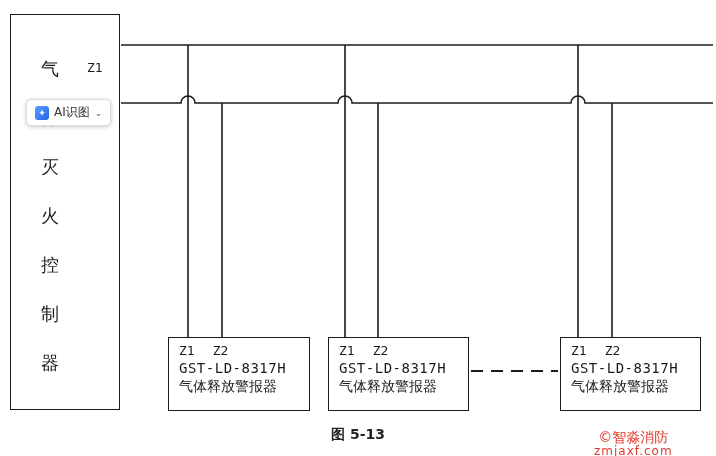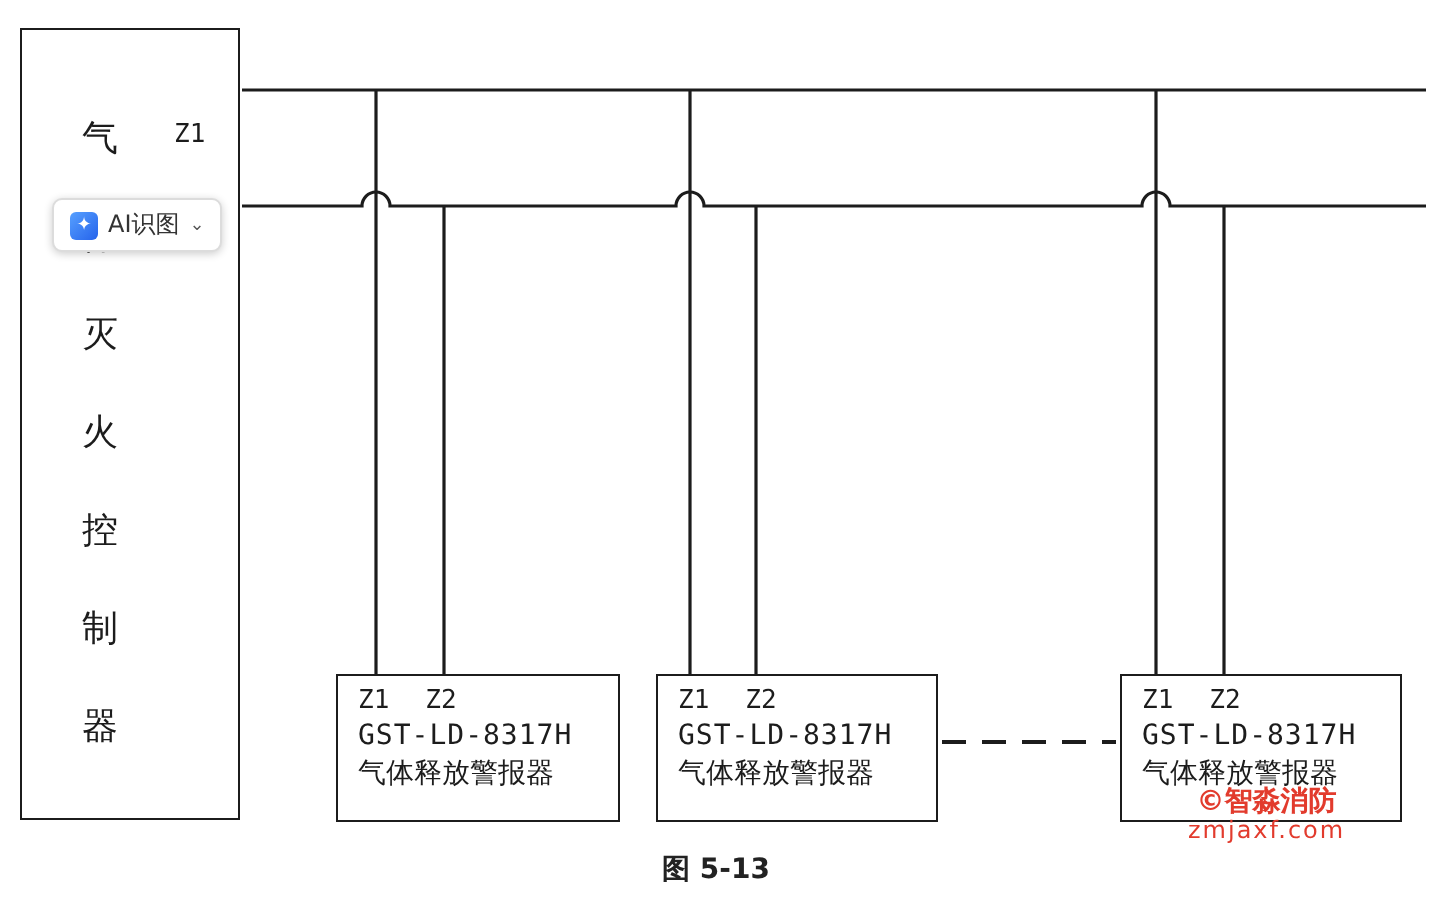--- a/index.html
+++ b/index.html
@@ -38,21 +38,21 @@
   .dev3{left:560px;width:141px;}
   .terminals{display:flex;font-family:"DejaVu Sans Mono",monospace;font-size:13px;}
   .terminals .t2{margin-left:18px;}
   .dev-model{font-family:"DejaVu Sans Mono",monospace;font-size:14px;margin-top:2px;letter-spacing:.5px;}
   .dev-name{font-size:14px;margin-top:2px;font-family:Liberation Mono, monospace;}
 
   .caption{position:absolute;left:0;right:0;top:426px;text-align:center;font-size:14px;color:#222;font-weight:bold;}
 
   
   .watermark{position:absolute;left:594px;top:393px;z-index:5;color:#e23b2d;text-align:center;line-height:1.15;}
-  .wm-brand{font-size:14px;font-weight:bold;white-space:nowrap;}
+  .wm-brand{font-size:14px;font-weight:normal;white-space:nowrap;margin-top:36px;}
   .wm-url{font-size:12px;letter-spacing:1px;text-align:center;}
 </style>
 </head>
 <body>
 
 <div class="canvas">
 
   <svg class="wires" viewBox="0 0 716 456" xmlns="http://www.w3.org/2000/svg">
     <path d="M121 45 H713"></path>
     <path d="M121 103 H181 A7 7 0 0 1 195 103 H338 A7 7 0 0 1 352 103 H571 A7 7 0 0 1 585 103 H713"></path>

